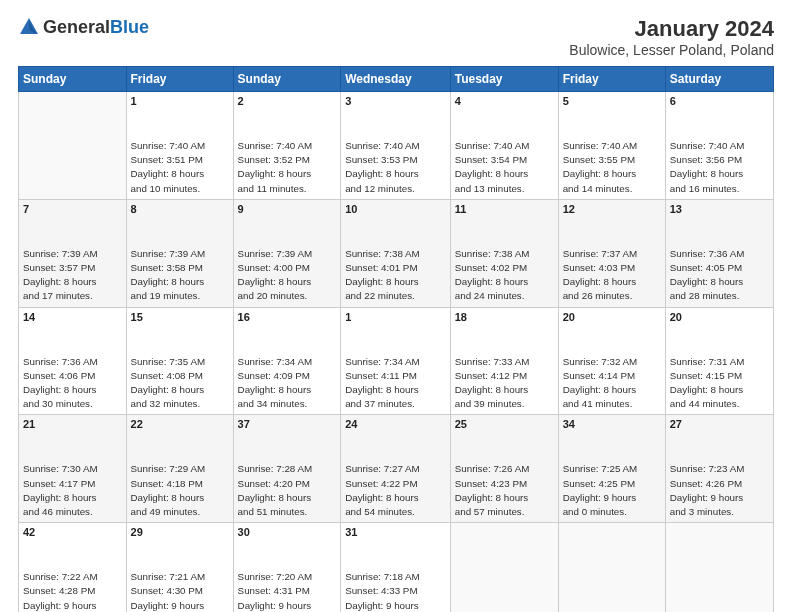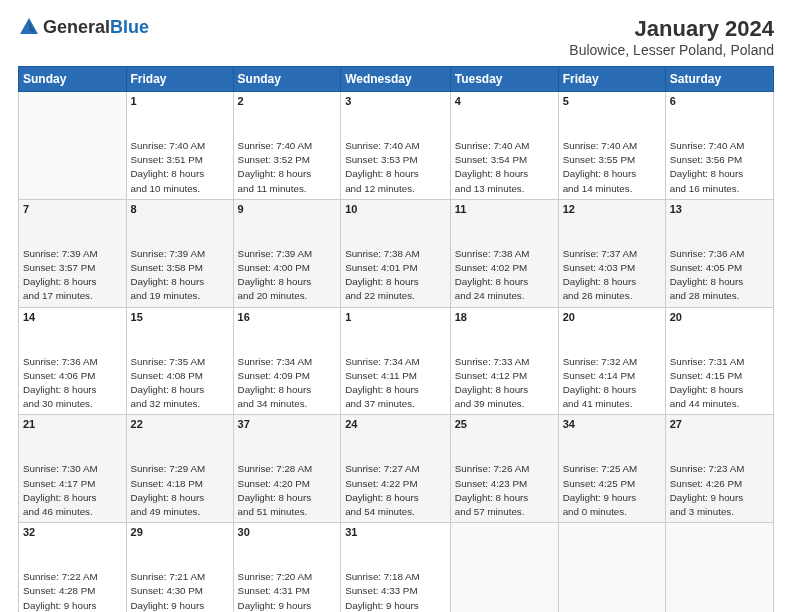--- a/index.html
+++ b/index.html
@@ -238,21 +238,21 @@
             <div class="day-num">34</div>
             <div class="day-info">Sunrise: 7:25 AM<br>Sunset: 4:25 PM<br>Daylight: 9 hours<br>and 0 minutes.</div>
           </td>
           <td>
             <div class="day-num">27</div>
             <div class="day-info">Sunrise: 7:23 AM<br>Sunset: 4:26 PM<br>Daylight: 9 hours<br>and 3 minutes.</div>
           </td>
         </tr>
         <tr>
           <td>
-            <div class="day-num">32</div>
+            <div class="day-num">42</div>
             <div class="day-info">Sunrise: 7:22 AM<br>Sunset: 4:28 PM<br>Daylight: 9 hours<br>and 5 minutes.</div>
           </td>
           <td>
             <div class="day-num">29</div>
             <div class="day-info">Sunrise: 7:21 AM<br>Sunset: 4:30 PM<br>Daylight: 9 hours<br>and 8 minutes.</div>
           </td>
           <td>
             <div class="day-num">30</div>
             <div class="day-info">Sunrise: 7:20 AM<br>Sunset: 4:31 PM<br>Daylight: 9 hours<br>and 11 minutes.</div>
           </td>

